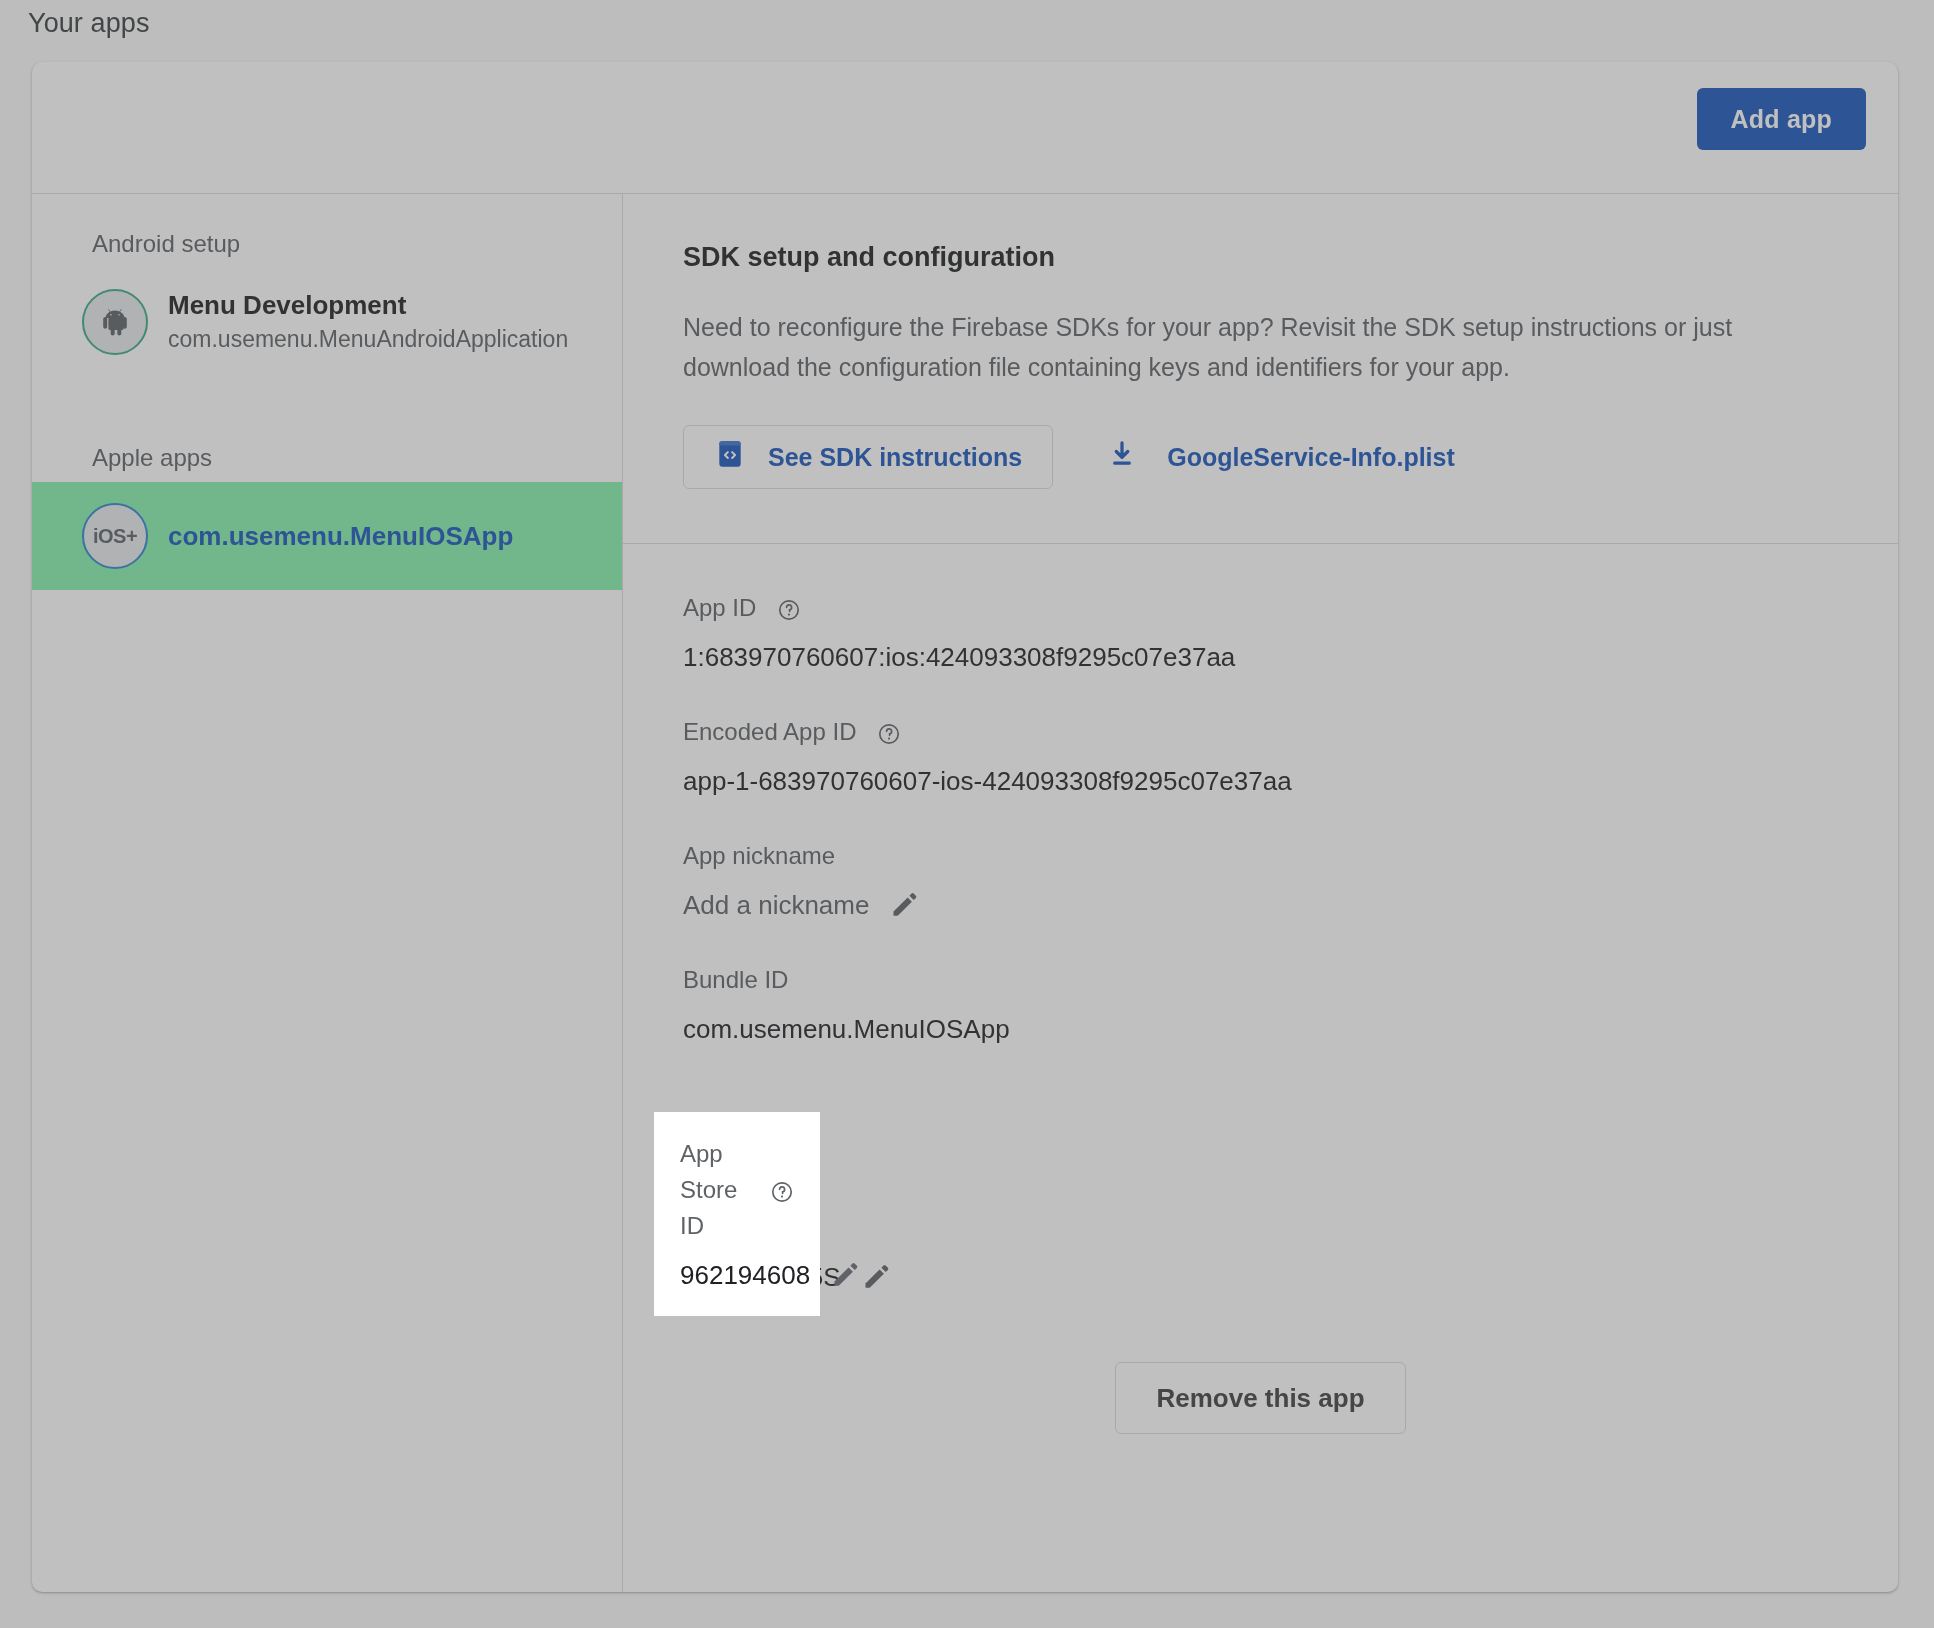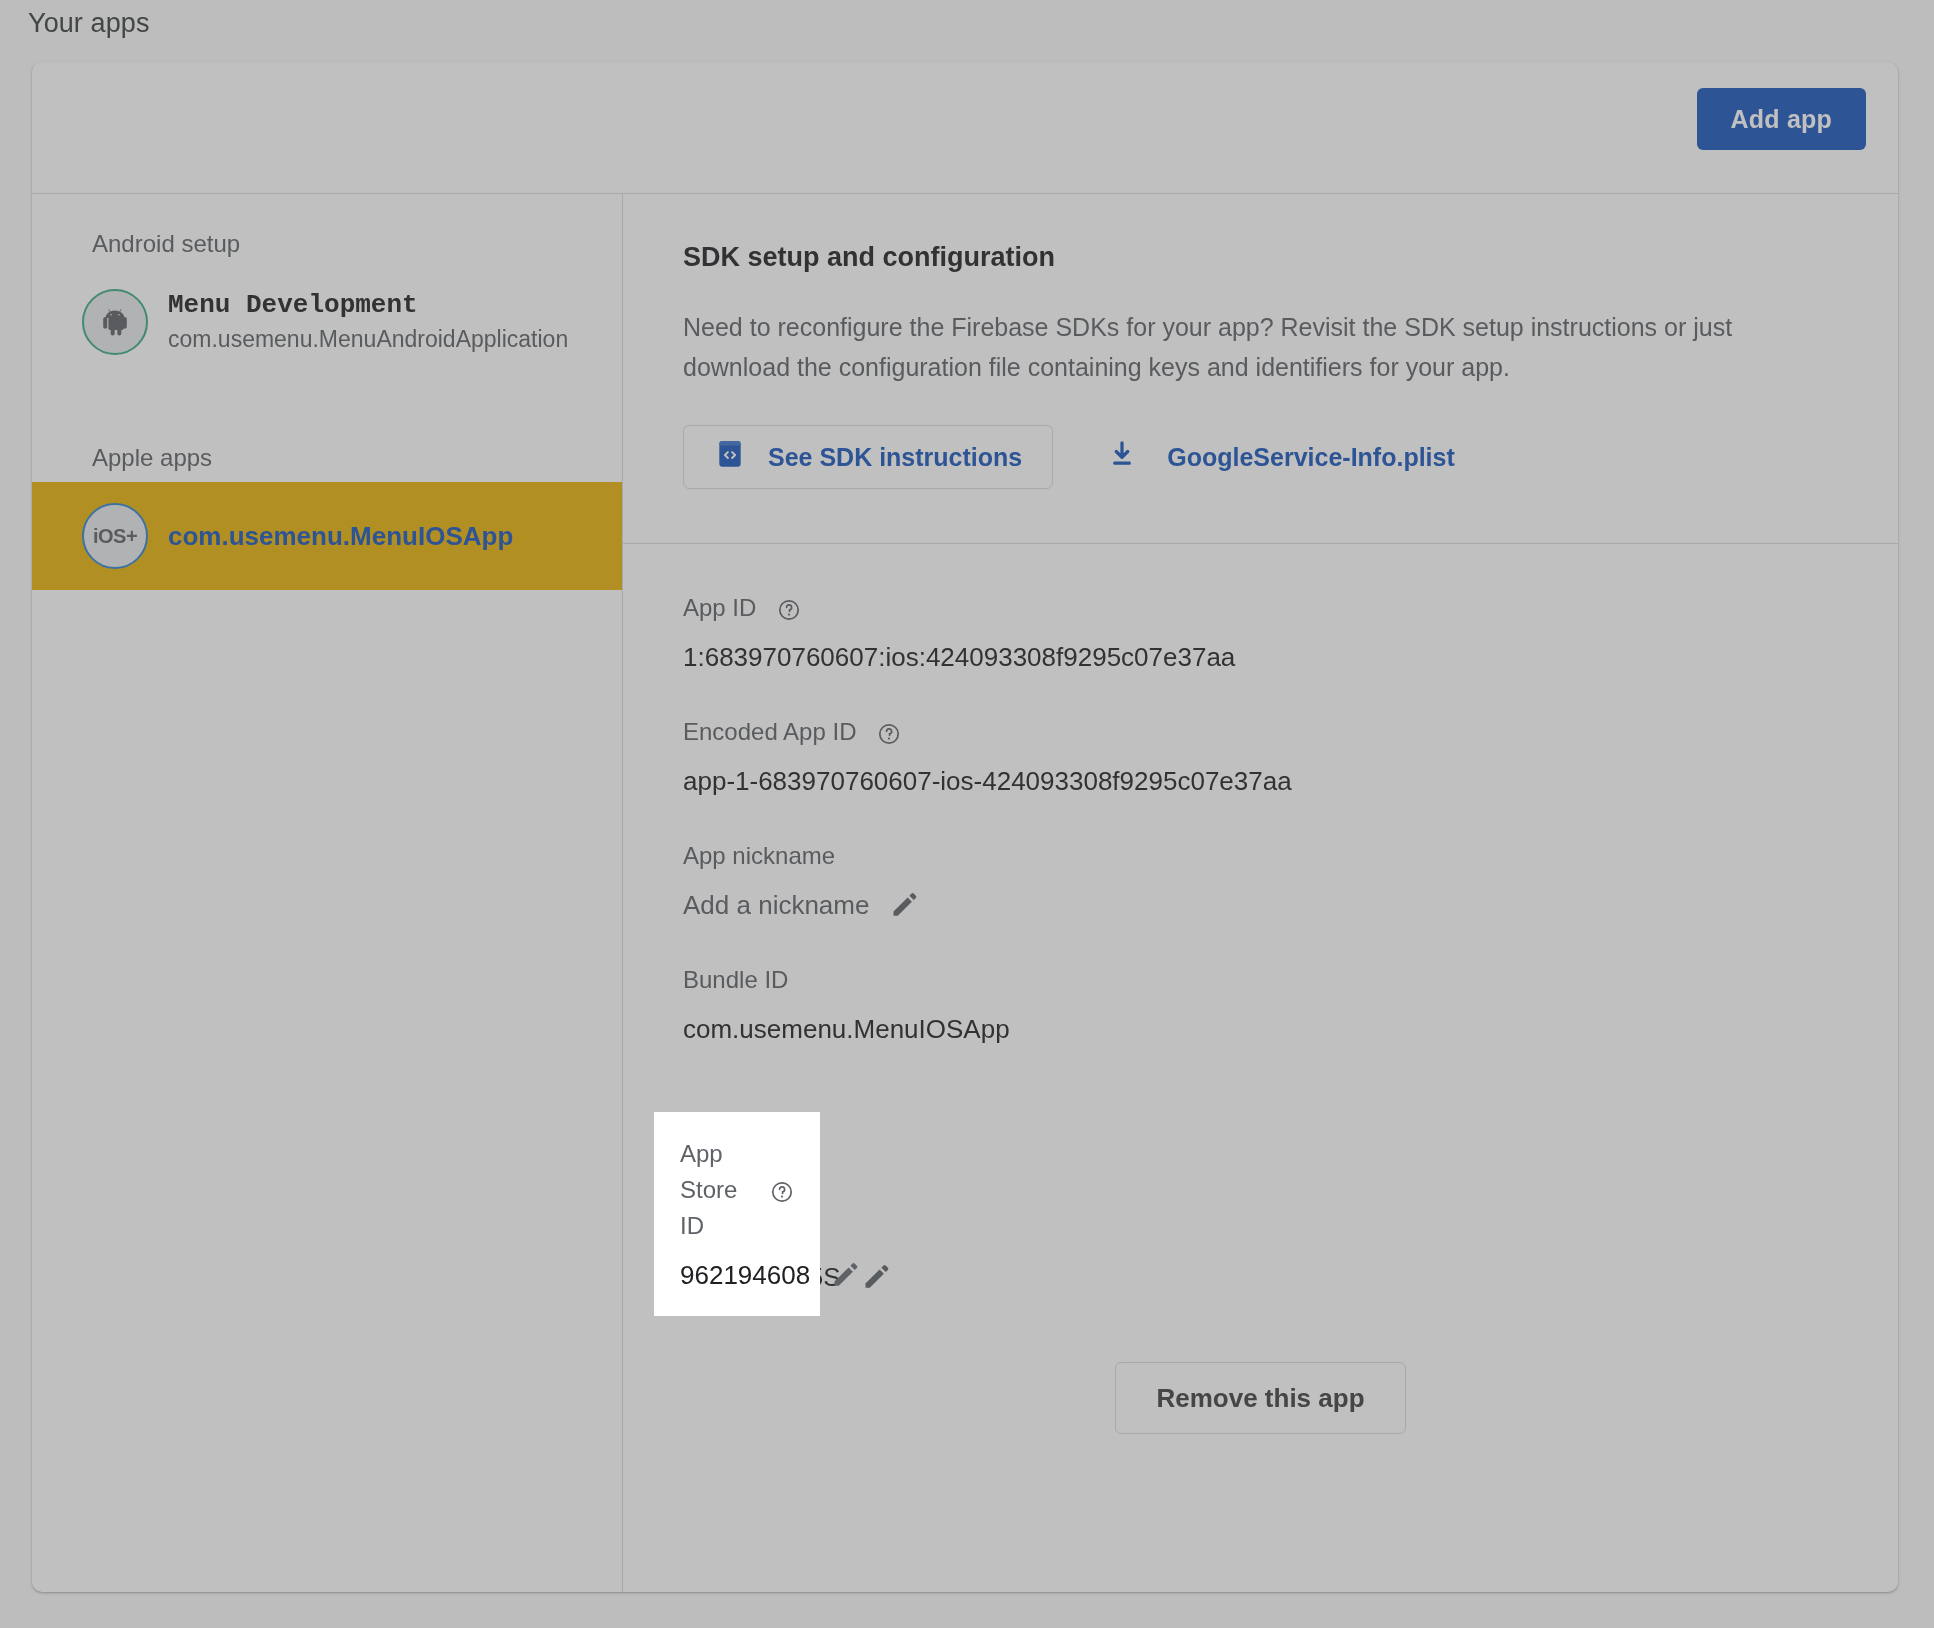--- a/index.html
+++ b/index.html
@@ -101,21 +101,21 @@
   }
   .app-row {
     display: flex;
     align-items: center;
     height: 108px;
     padding-left: 50px;
     box-sizing: border-box;
     cursor: pointer;
   }
   .app-row.selected {
-    background: #eab308;
+    background: #86efac;
   }
   .app-icon {
     width: 62px;
     height: 62px;
     min-width: 62px;
     border-radius: 50%;
     border: 2px solid #3bab86;
     background: #e8eaed;
     display: flex;
     align-items: center;
@@ -132,21 +132,20 @@
   .app-meta {
     display: flex;
     flex-direction: column;
     justify-content: center;
   }
   .app-name {
     font-size: 26px;
     font-weight: bold;
     color: #202124;
     line-height: 34px;
-    font-family: Liberation Mono, monospace;
   }
   .app-pkg {
     font-size: 23px;
     color: #5f6368;
     line-height: 34px;
   }
   .app-pkg.link {
     color: #1a56bb;
     font-weight: bold;
     font-size: 26px;

